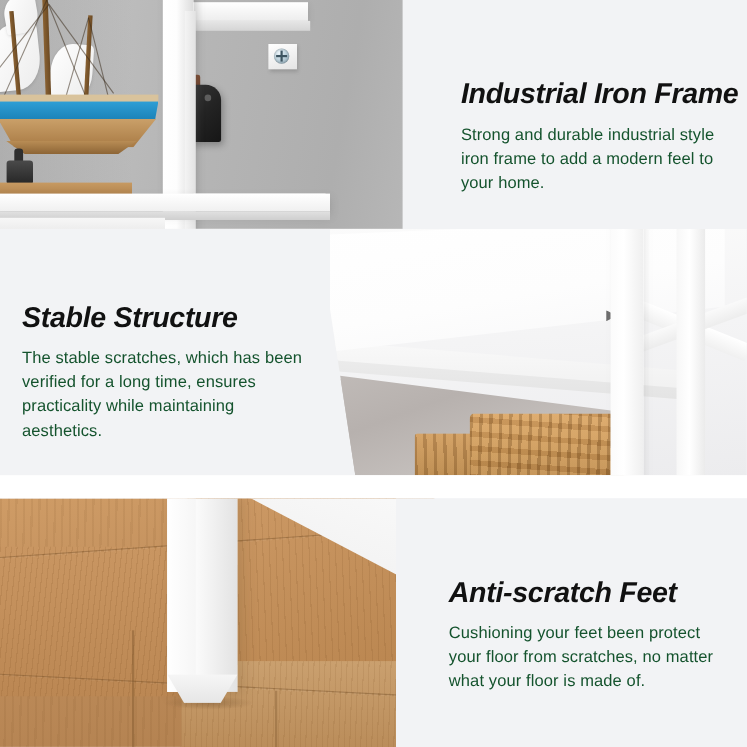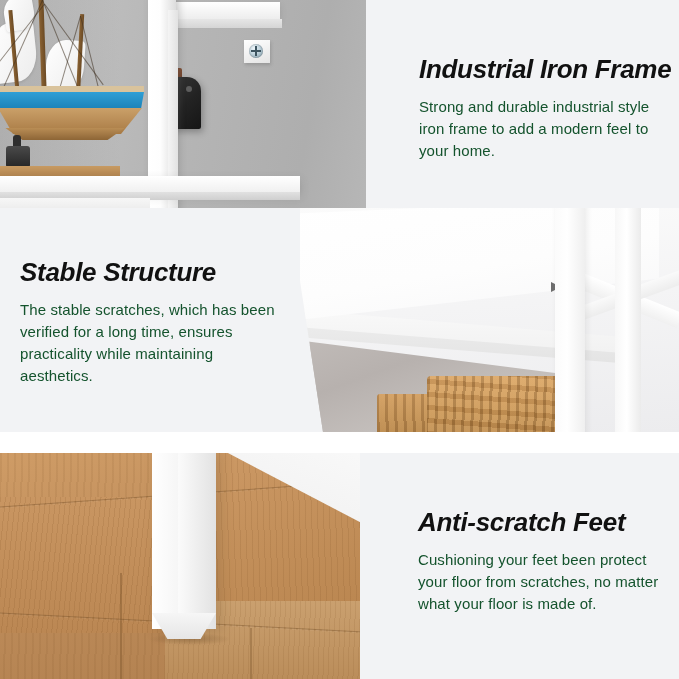--- a/index.html
+++ b/index.html
@@ -291,24 +291,24 @@
   
   #p3-wall {
     position: absolute; left: 218px; top: -10px; width: 220px; height: 120px;
     background: linear-gradient(200deg,#fbfbfb,#ededed);
     clip-path: polygon(100% 0, 100% 100%, 0 4%);
   }
 
   #p3-text { left: 360px; width: 319px; }
 
   
-  .tw { position: absolute; }
+  .tw { position: absolute; margin-top: 16px; }
   #p1-tw { left: 53px; top: 55px; width: 250px; }
   #p2-tw { left: 20px; top: 50px; width: 265px; }
-  #p3-tw { left: 58px; top: 55px; width: 252px; }
+  #p3-tw { left: 48px; top: 55px; width: 252px; }
 
   .heading {
     font-size: 26px; font-weight: bold; font-style: italic;
     color: #111111; letter-spacing: -0.3px; white-space: nowrap;
     line-height: 1.1;
   }
   .body {
     margin-top: 12px; font-size: 15px; color: #14532d;
     line-height: 22px; letter-spacing: .1px;
   }

